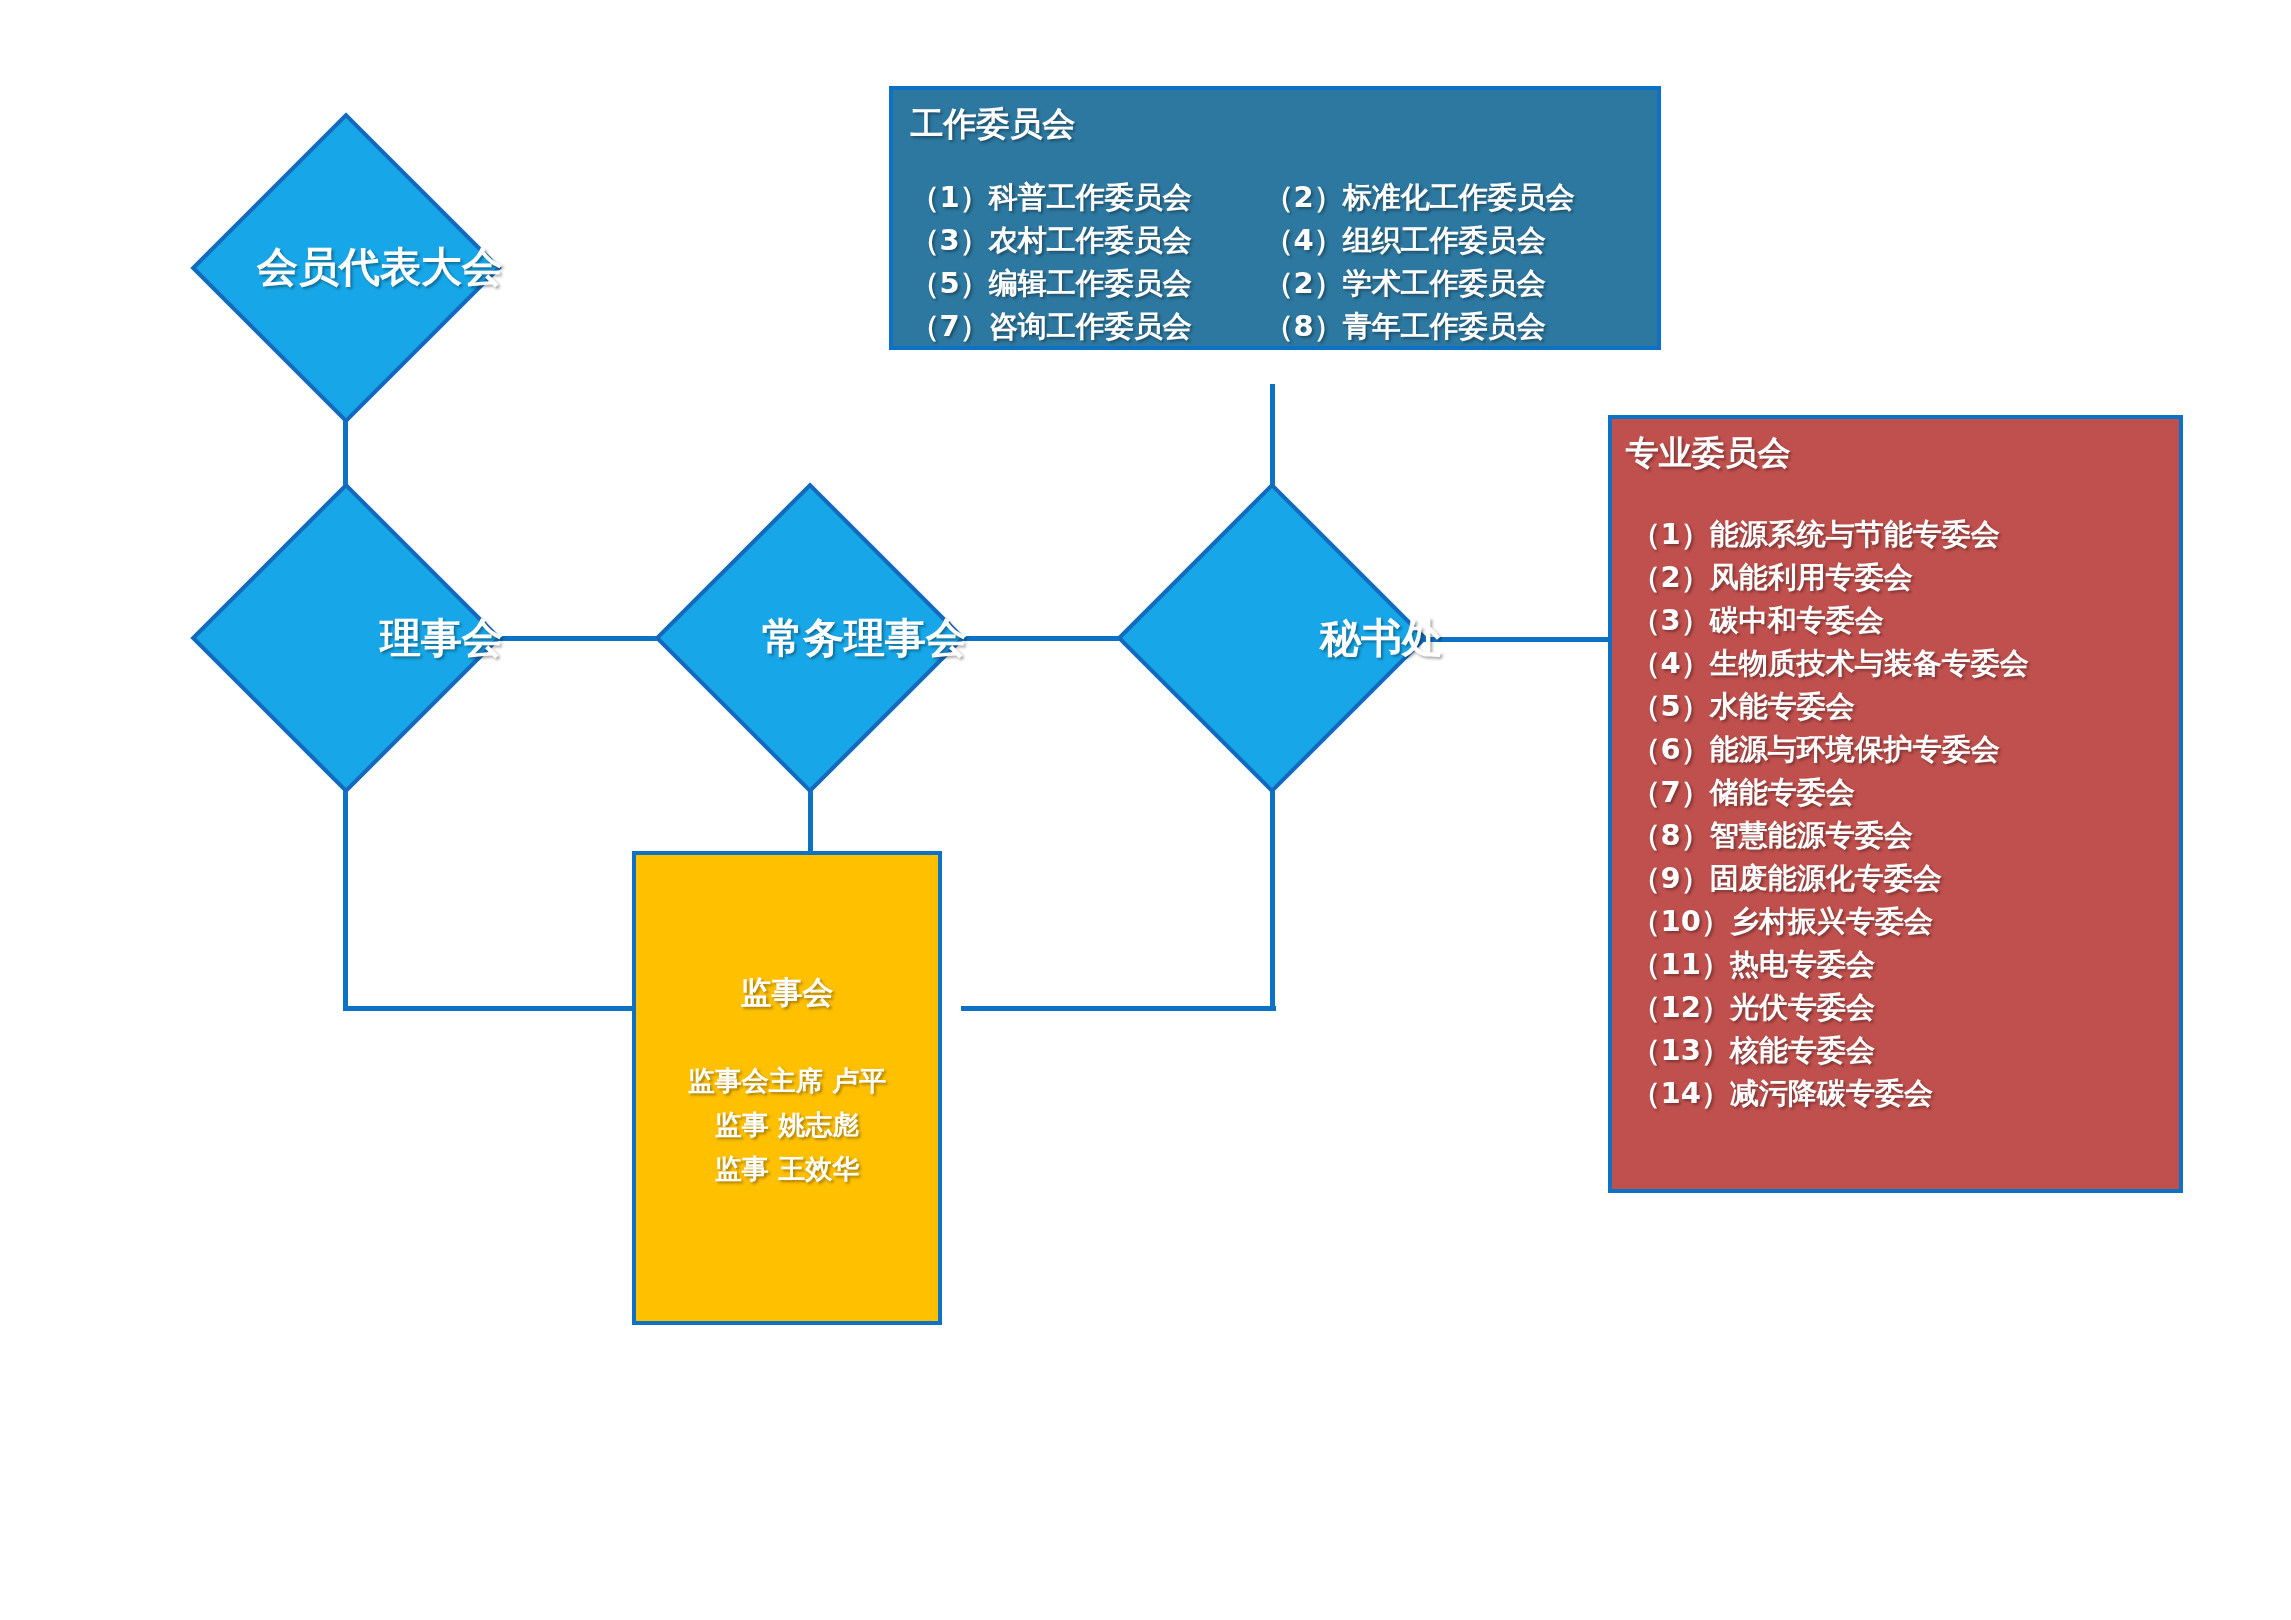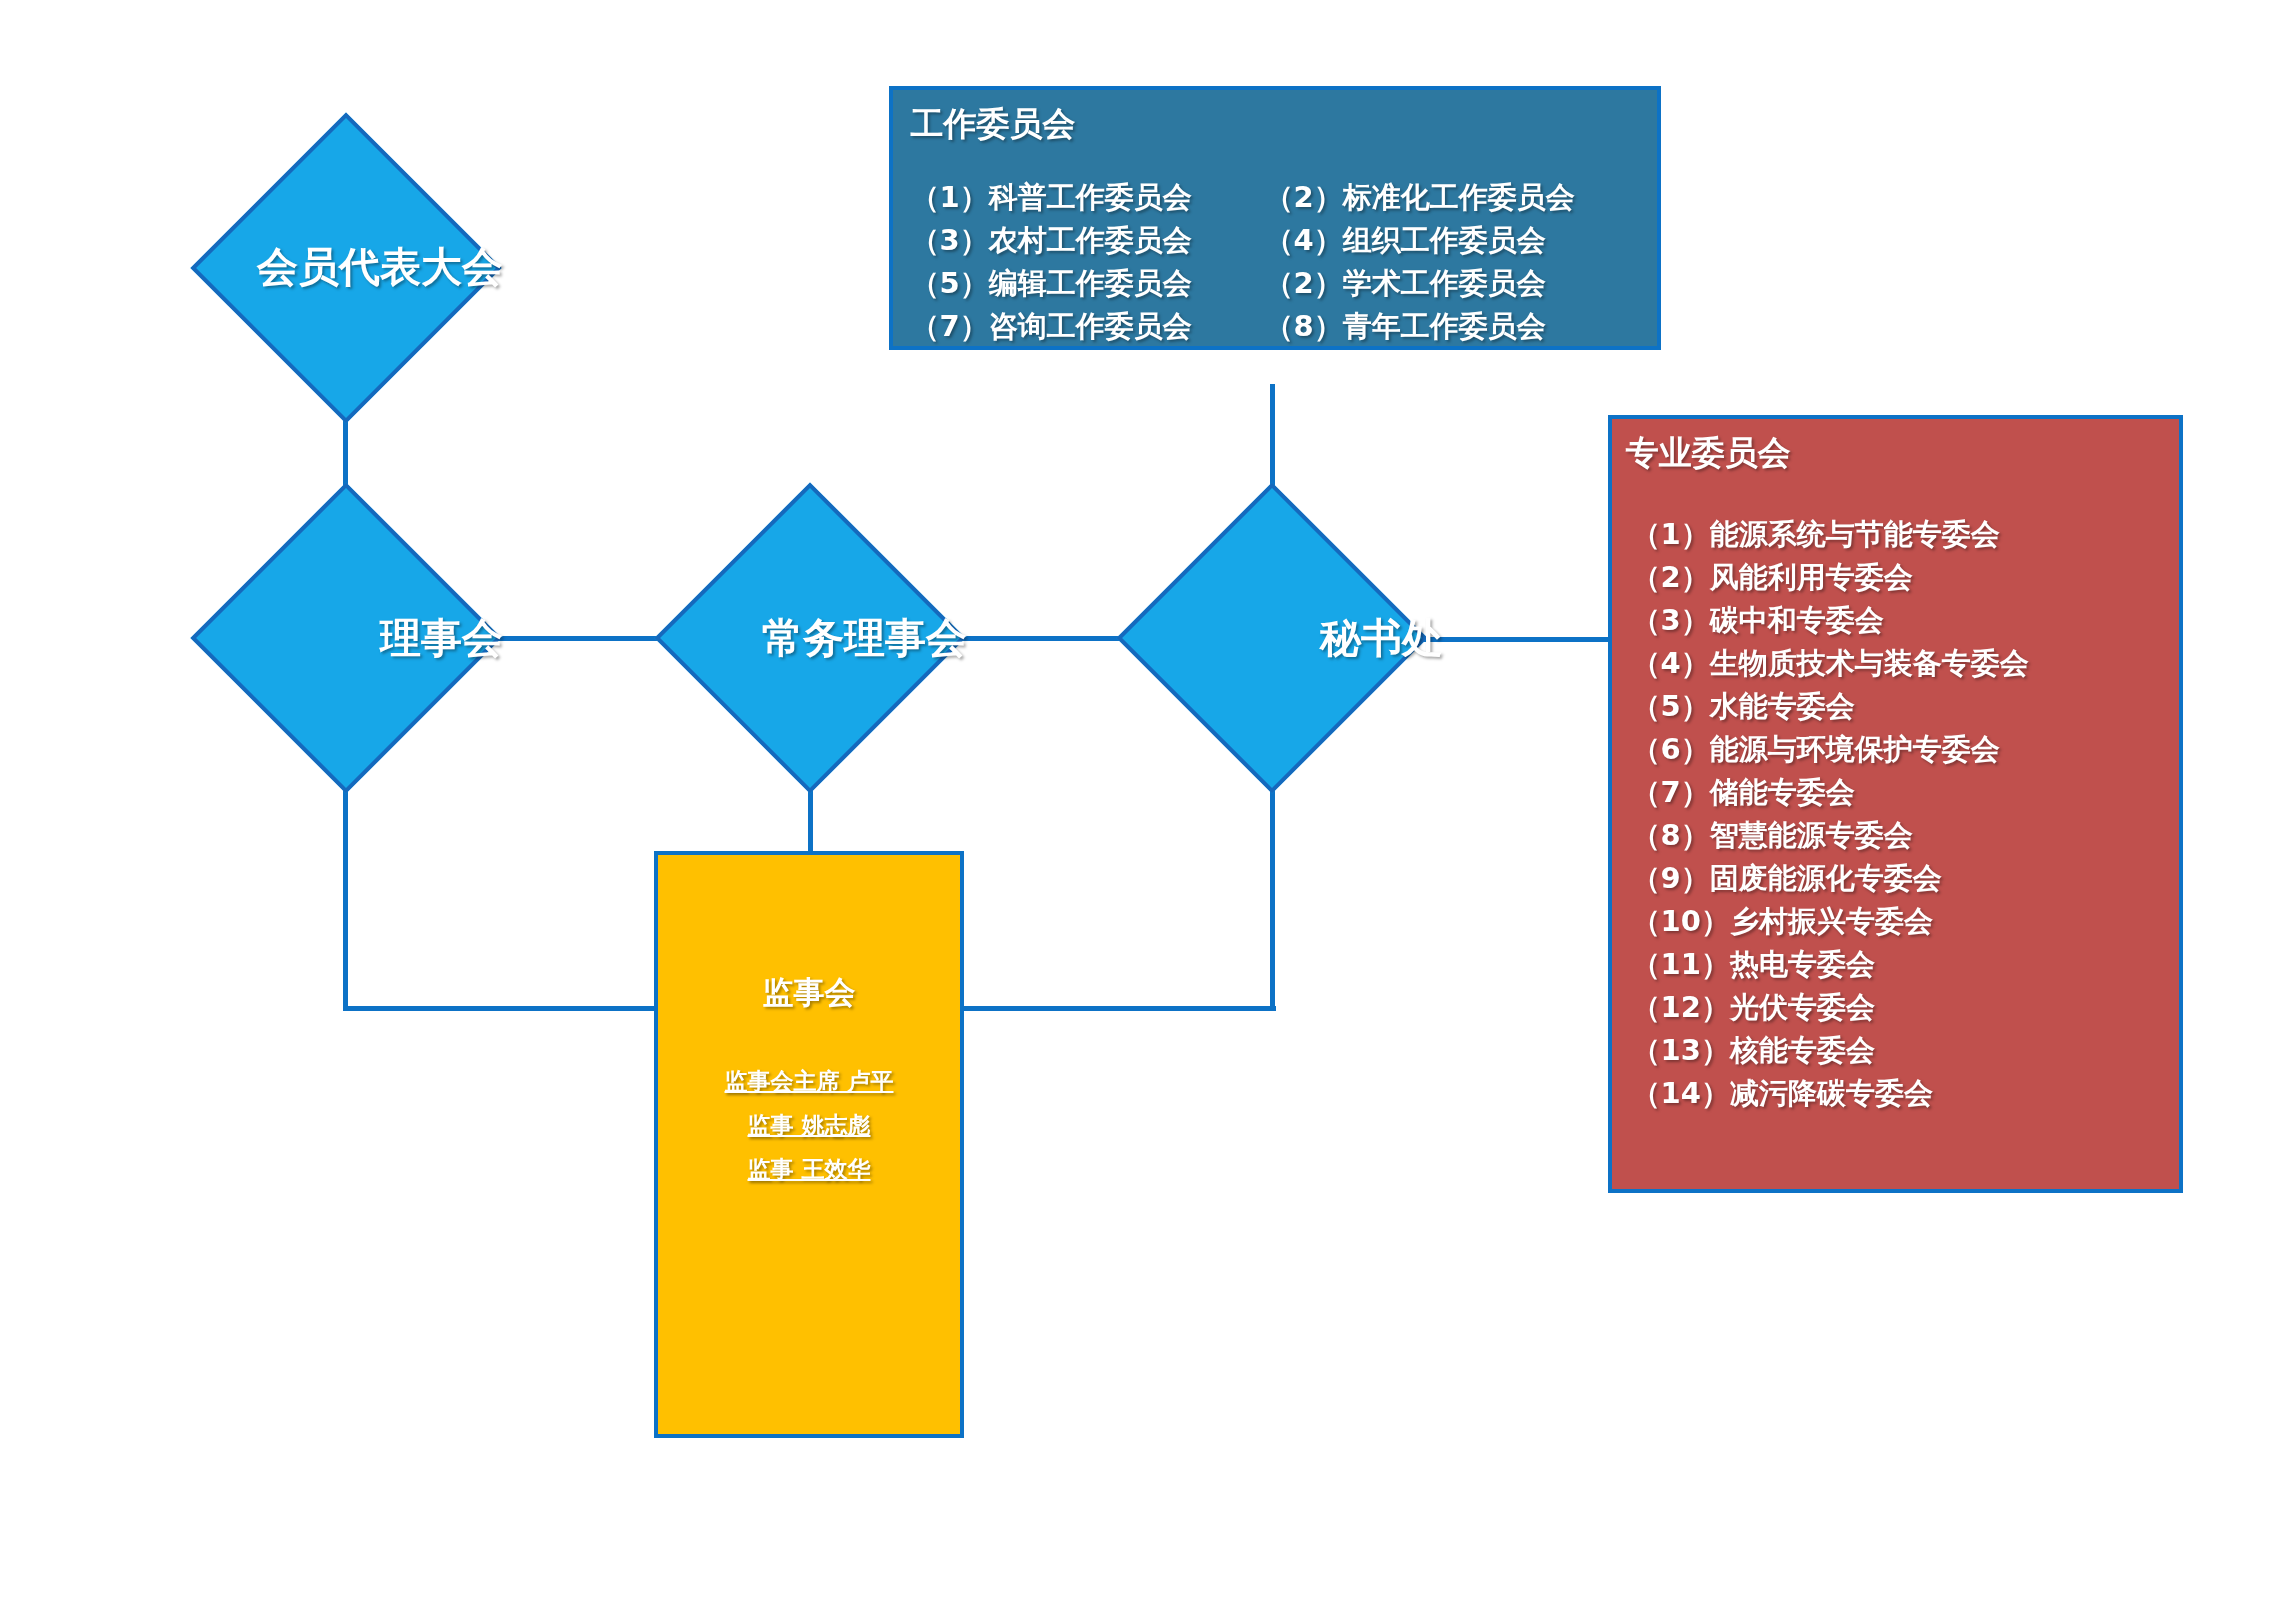--- a/index.html
+++ b/index.html
@@ -74,23 +74,22 @@
   }
 
   .sup-box { background: #ffc000; text-align: center; }
   .sup-title {
     margin-top: 116px;
     font-size: 31px;
     line-height: 43px;
   }
   .sup-list {
     margin-top: 45px;
-    font-size: 23px;
+    font-size: 27px;
     line-height: 44px;
-    text-decoration: underline;
   }
 </style>
 </head>
 <body>
 
 <div class="canvas">
 
   <div class="line" style="left:343px; top:420px; width:4.9px; height:67px;"></div>
   <div class="line" style="left:490px; top:636px; width:174px; height:4.9px;"></div>
   <div class="line" style="left:956px; top:636px; width:172px; height:4.9px;"></div>
@@ -141,21 +140,21 @@
         <div class="pro-item">（8）智慧能源专委会</div>
         <div class="pro-item">（9）固废能源化专委会</div>
         <div class="pro-item">（10）乡村振兴专委会</div>
         <div class="pro-item">（11）热电专委会</div>
         <div class="pro-item">（12）光伏专委会</div>
         <div class="pro-item">（13）核能专委会</div>
         <div class="pro-item">（14）减污降碳专委会</div>
       </div>
   </div>
 
-  <div class="box sup-box" style="left:654px; top:851px; width:310px; height:587px;">
+  <div class="box sup-box" style="left:632px; top:851px; width:310px; height:474px;">
     <div class="sup-title">监事会</div>
     <div class="sup-list">
         <div class="sup-member">监事会主席 卢平</div>
         <div class="sup-member">监事 姚志彪</div>
         <div class="sup-member">监事 王效华</div>
       </div>
   </div>
 
 </div>
 

